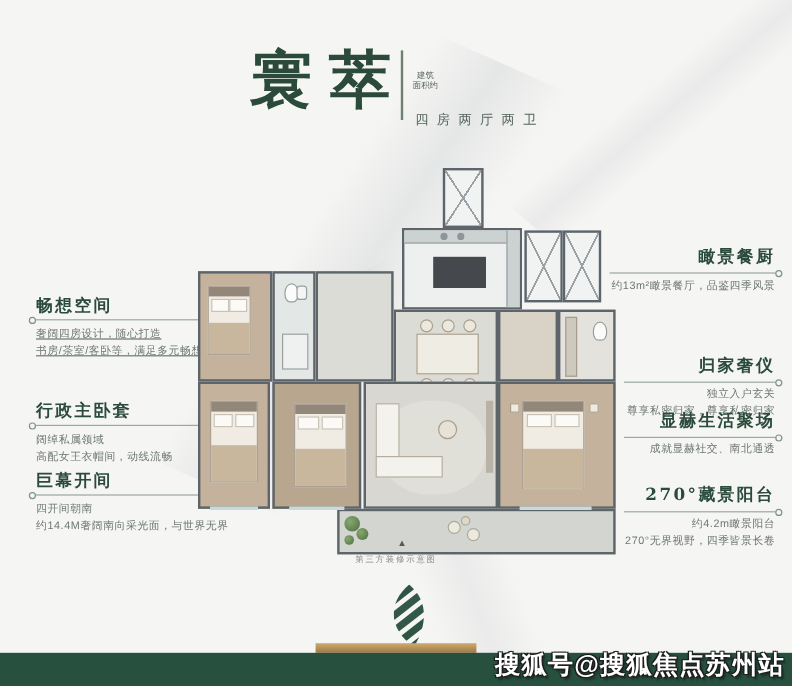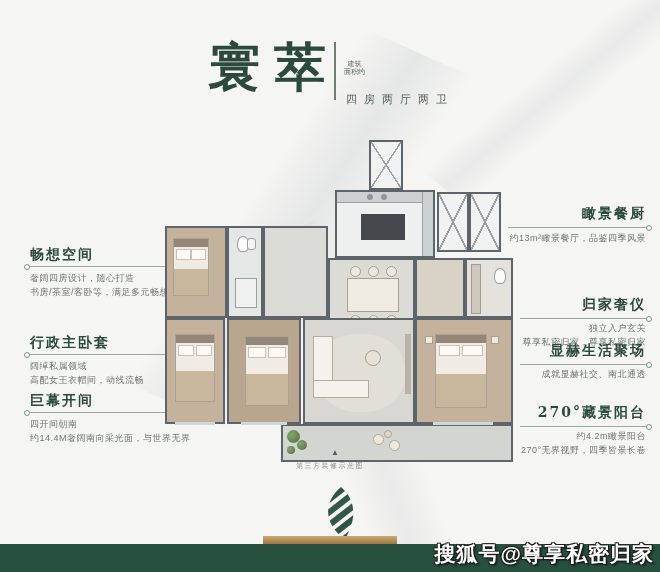--- a/index.html
+++ b/index.html
@@ -76,21 +76,21 @@
   <div class="divider"></div>
   <div class="area-prefix">
     <div>建筑</div>
     <div>面积约</div>
   </div>
   <div class="layout-line">四房两厅两卫</div>
 
   <div class="ann-title" style="left:30px;top:246px;">畅想空间</div>
   <div class="ann-line" style="left:30px;top:266px;width:142px;"></div>
   <div class="ann-dot" style="left:24px;top:264px;"></div>
-  <div class="ann-body" style="left:30px;top:272px;">
+  <div class="ann-body" style="left:30px;top:272px;text-decoration:underline;">
     <div>奢阔四房设计，随心打造</div>
     <div>书房/茶室/客卧等，满足多元畅想</div>
   </div>
 
   <div class="ann-title" style="left:30px;top:334px;">行政主卧套</div>
   <div class="ann-line" style="left:30px;top:354px;width:142px;"></div>
   <div class="ann-dot" style="left:24px;top:352px;"></div>
   <div class="ann-body" style="left:30px;top:360px;">
     <div>阔绰私属领域</div>
     <div>高配女王衣帽间，动线流畅</div>
@@ -242,14 +242,14 @@
           <rect x="-20" y="18" width="90" height="6" fill="#33584a"></rect>
           <rect x="-20" y="28" width="90" height="6" fill="#33584a"></rect>
           <rect x="-20" y="38" width="90" height="6" fill="#2f5444"></rect>
           <rect x="-20" y="48" width="90" height="6" fill="#2f5444"></rect>
         </g>
       </g>
     </svg>
   </div>
   <div class="gold-bar"></div>
   <div class="band"></div>
-  <div class="watermark">搜狐号@尊享私密归家</div>
+  <div class="watermark">搜狐号@搜狐焦点苏州站</div>
 </div>
 
 </body></html>

